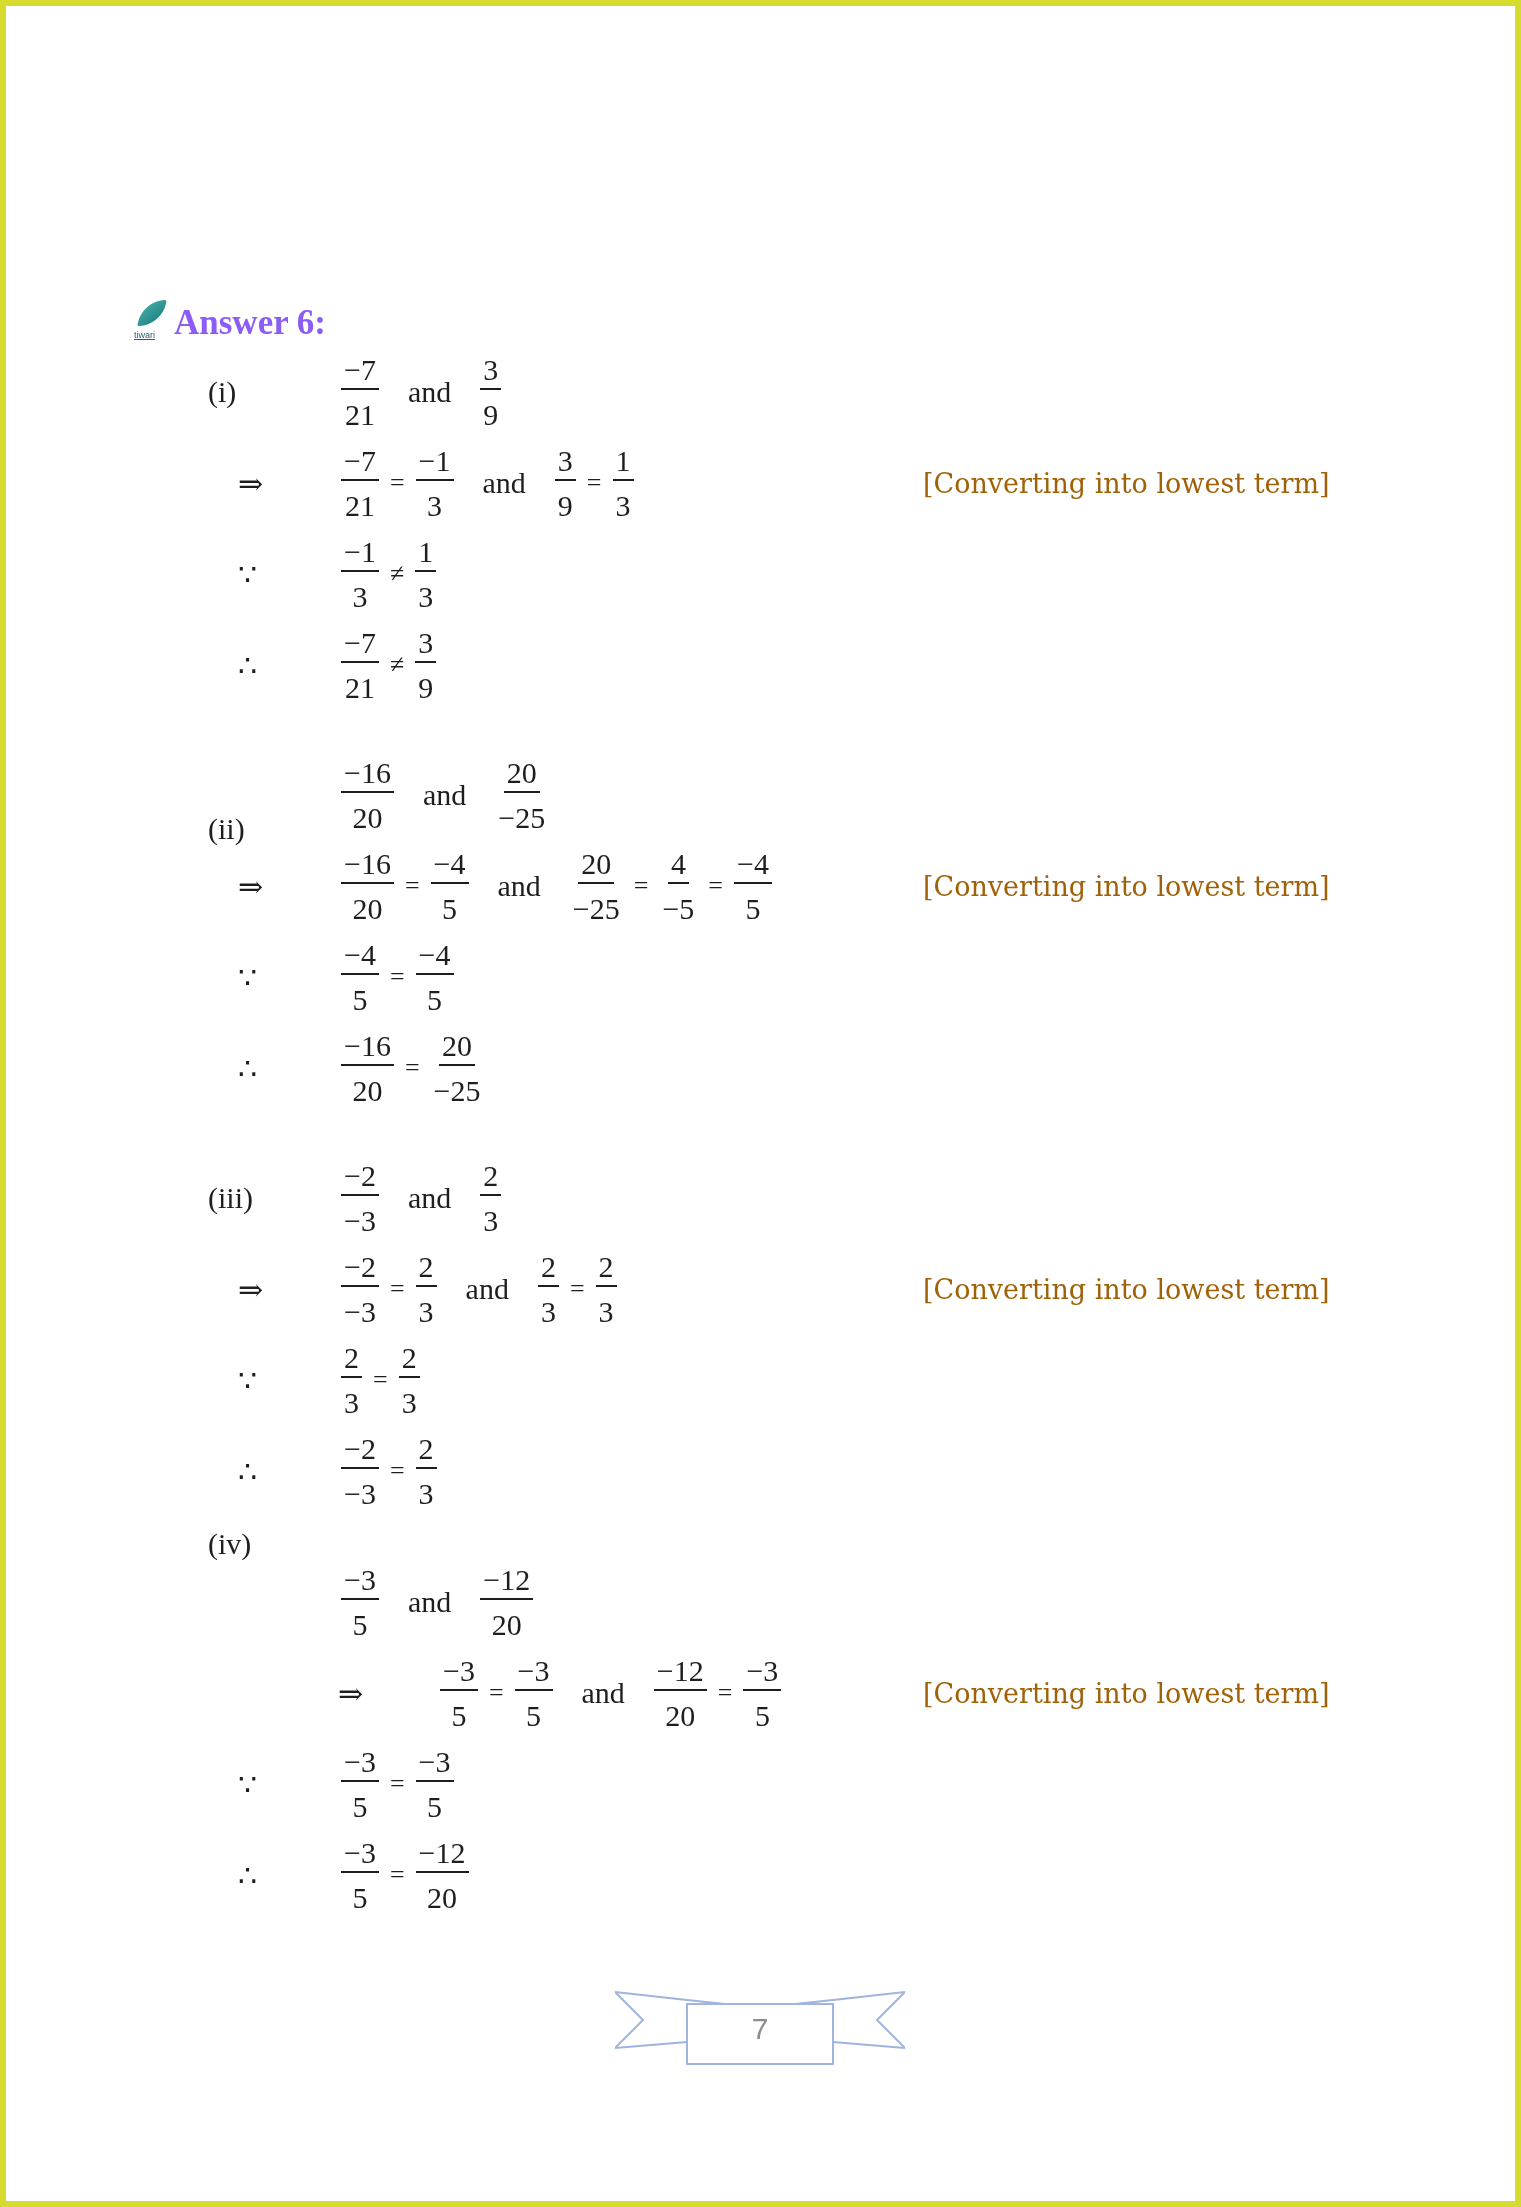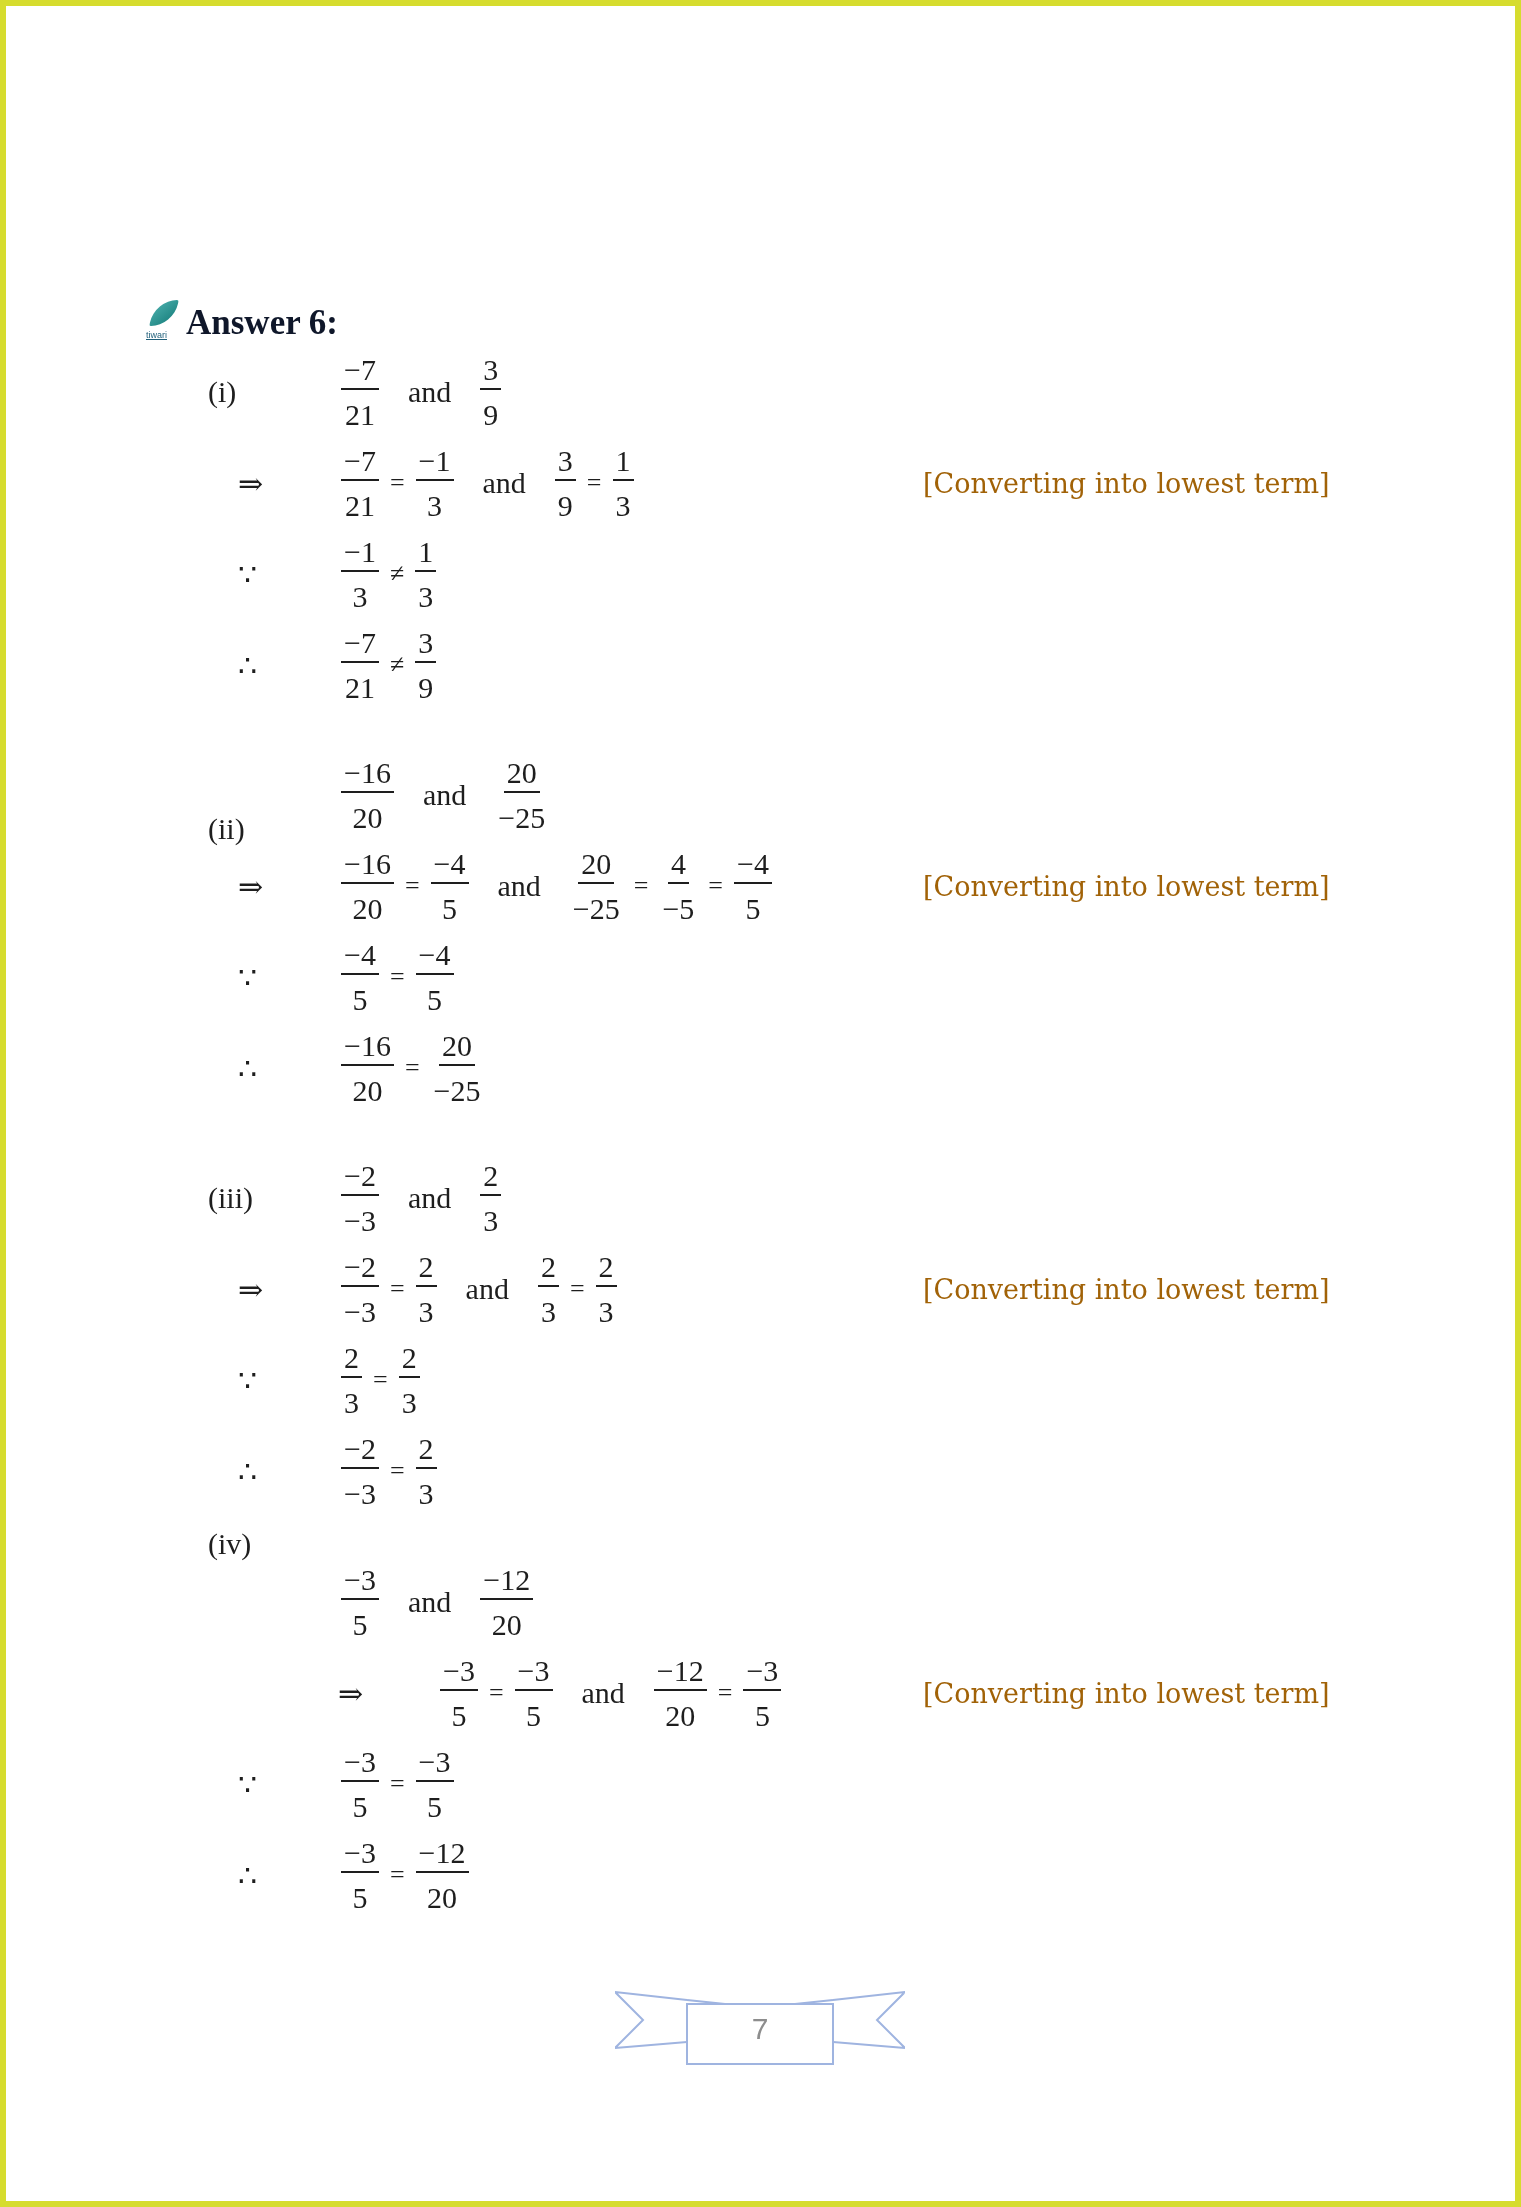--- a/index.html
+++ b/index.html
@@ -1,27 +1,27 @@
 <!DOCTYPE html>
 <html><head>
 <meta charset="utf-8">
 <style>
   html,body{margin:0;padding:0;}
   body{width:1521px;height:2207px;position:relative;background:#ffffff;overflow:hidden;
        font-family:"Liberation Serif","DejaVu Serif",serif;color:#1e1e1e;}
   .frame{position:absolute;left:0;top:0;width:1521px;height:2207px;box-sizing:border-box;
          border:6px solid #d6dc2e;pointer-events:none;}
   .header{position:absolute;left:134px;top:300px;display:flex;align-items:flex-end;gap:6px;}
-  .logo{width:34px;height:40px;position:relative;margin-left:12px;}
+  .logo{width:34px;height:40px;position:relative;}
   .logo .leaf{position:absolute;left:6px;top:0;width:24px;height:26px;
               background:linear-gradient(135deg,#4fb3b0,#137a78);
               border-radius:24px 2px 24px 2px;transform:skewX(-12deg);}
   .logo .brand{position:absolute;left:0;bottom:0;font-size:9px;font-family:"Liberation Sans",sans-serif;
                color:#1f5f7a;text-decoration:underline;}
-  .title{font-size:35px;font-weight:bold;color:#0f172a;font-family:"Liberation Serif",serif;line-height:1;}
+  .title{font-size:35px;font-weight:bold;color:#8b5cf6;font-family:"Liberation Serif",serif;line-height:1;}
   .lbl{position:absolute;font-size:30px;transform:translateY(-50%);}
   .sym{position:absolute;font-size:30px;transform:translateY(-50%);}
   .expr{position:absolute;display:flex;align-items:center;transform:translateY(-50%);font-size:30px;}
   .frac{display:inline-flex;flex-direction:column;align-items:center;margin:0 5px;line-height:1.05;font-size:30px;}
   .frac .num{padding:0 3px 2px 3px;border-bottom:2.5px solid #1e1e1e;}
   .frac .den{padding:9px 3px 0 3px;}
   .op{margin:0 6px;font-size:26px;}
   .word{margin:0 24px;font-size:30px;}
   .note{position:absolute;left:923px;font-size:29px;transform:translateY(-50%);
         font-family:"DejaVu Serif",serif;font-size:27px;color:#a16207;}

